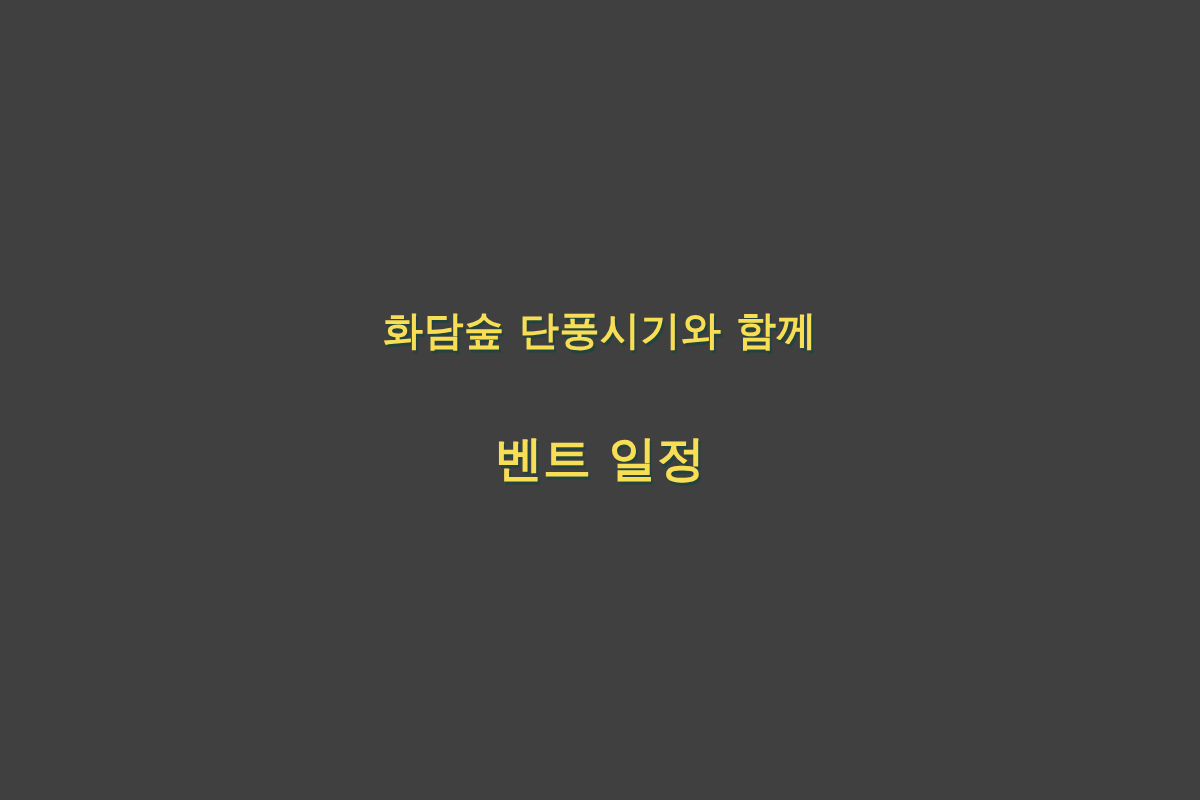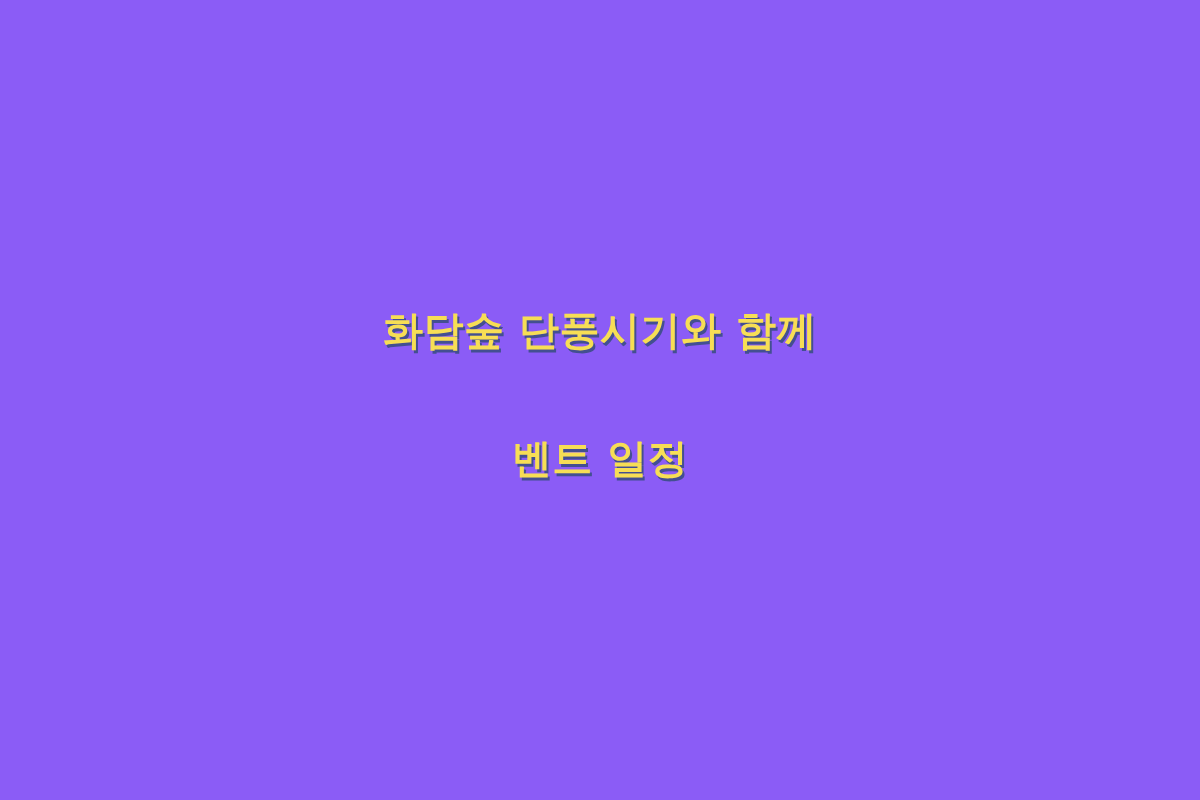--- a/index.html
+++ b/index.html
@@ -43,23 +43,23 @@
     font-size: 104px;
     line-height: 128px;
     letter-spacing: 0.5px;
     white-space: nowrap;
     text-shadow: 2px 3px 0 rgba(10, 70, 62, 0.55);
   }
 </style>
 </head>
 <body>
 
-<div id="thumbnail-card" style="background: #8b5cf6;">
+<div id="thumbnail-card" style="background: #404040;">
 
   <div id="headline-block">
 
     <span class="headline-line" style="color: rgb(247, 222, 85); font-size: 40px;">화담숲 단풍시기와 함께</span>
 
 
-    <span class="headline-line" style="color: rgb(247, 222, 85); font-size: 40px;">벤트 일정</span>
+    <span class="headline-line" style="color: rgb(247, 222, 85); font-size: 48px;">벤트 일정</span>
 
   </div>
 </div>
 
 </body></html>

